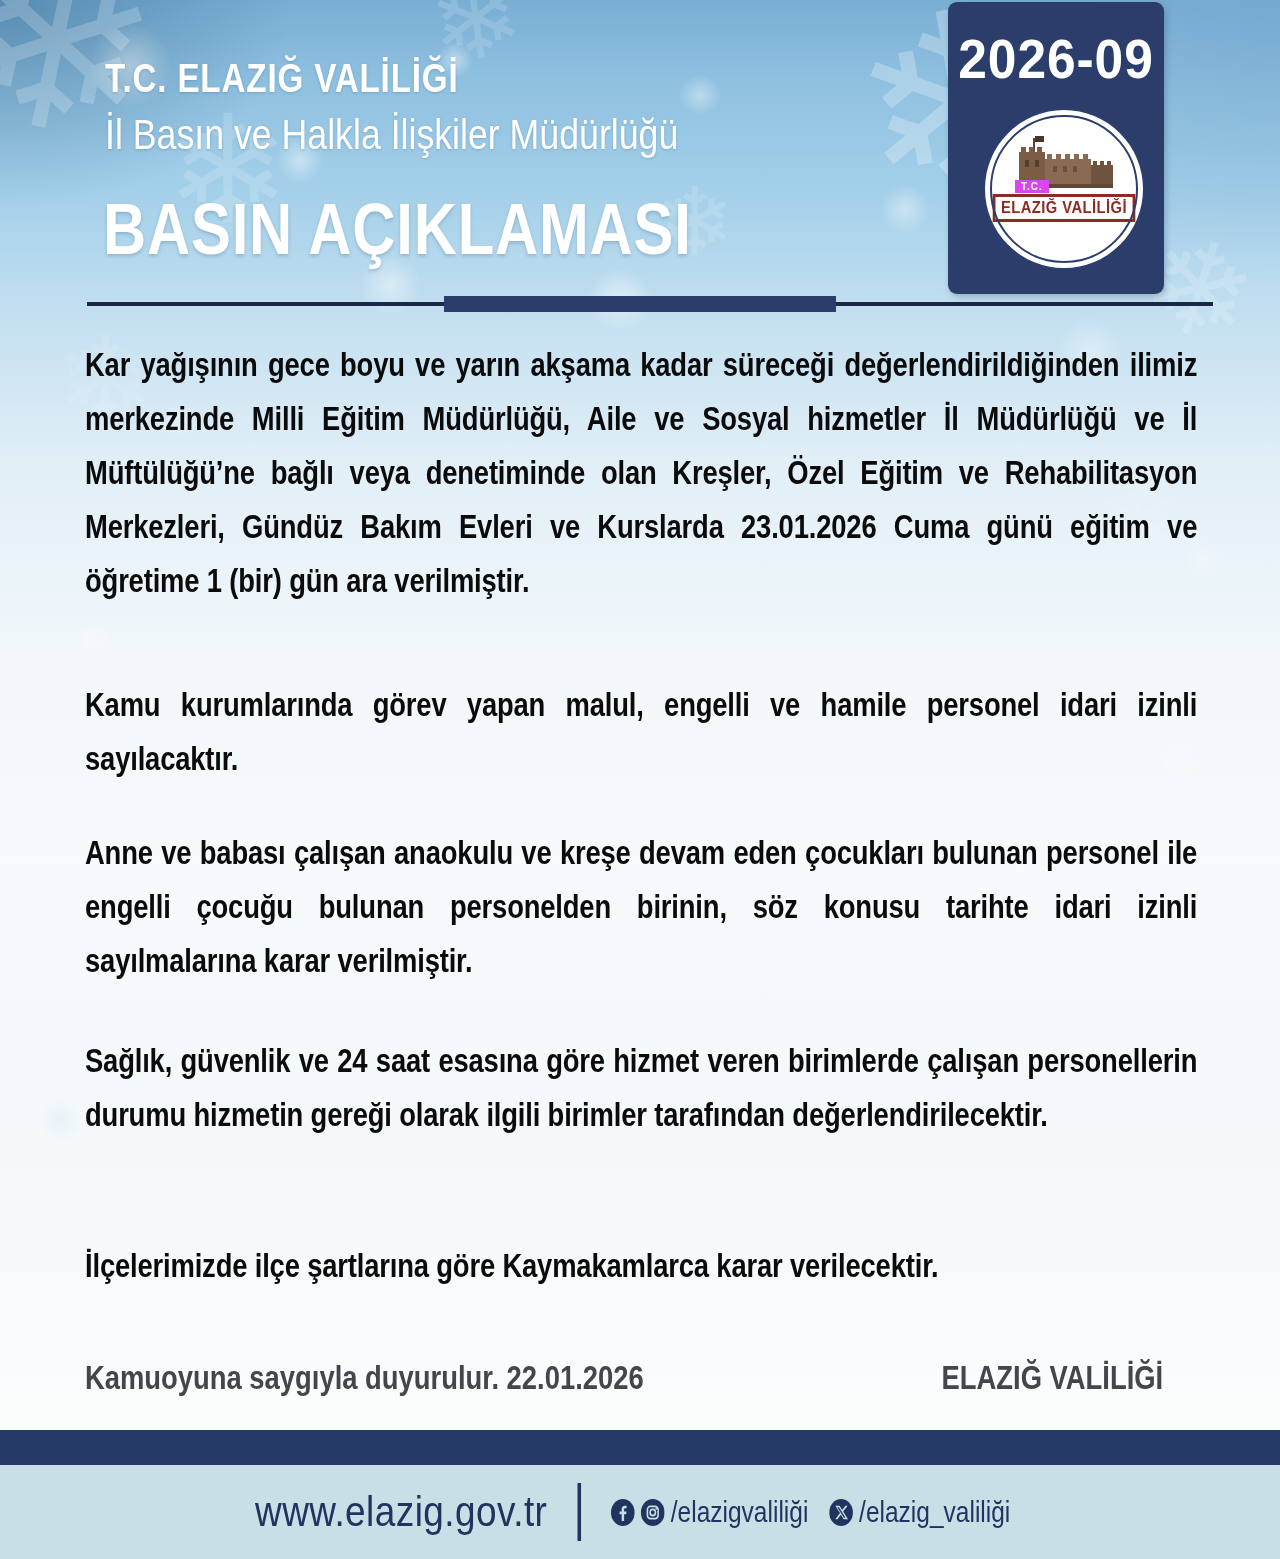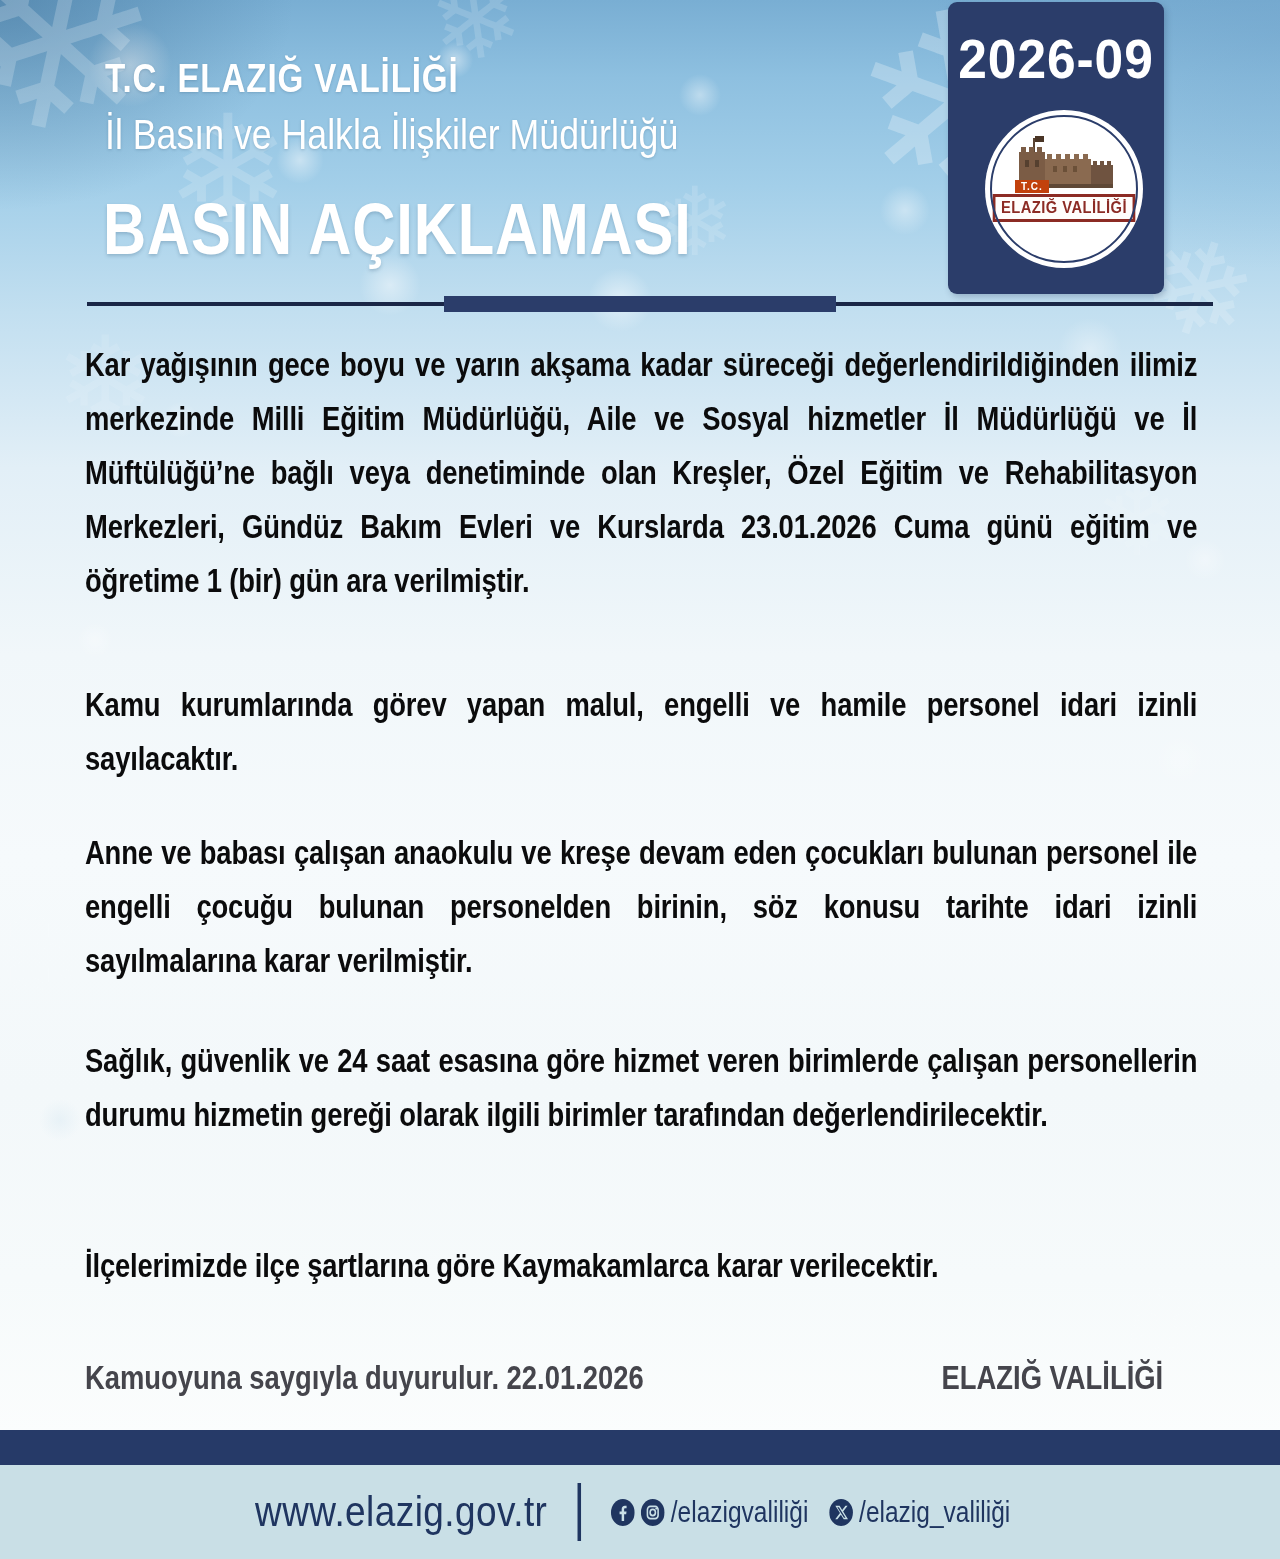--- a/index.html
+++ b/index.html
@@ -46,21 +46,21 @@
   
   .badge{position:absolute;left:948px;top:2px;width:216px;height:292px;background:#2b3d6a;border-radius:9px;box-shadow:2px 3px 6px rgba(30,50,90,.25);}
   .badge-number{
     position:absolute;left:0;top:24px;width:100%;text-align:center;color:#fff;
     font-weight:800;font-size:56px;letter-spacing:1px;transform:scaleX(.92);transform-origin:50% 0;
   }
   .logo-circle{position:absolute;left:37px;top:108px;width:158px;height:158px;background:#fff;border-radius:50%;}
   .logo-circle::after{content:"";position:absolute;left:5px;top:5px;right:5px;bottom:5px;border:2px solid #2b3d6a;border-radius:50%;}
   .castle{position:absolute;left:22px;top:22px;}
   .logo-tc{
-    position:absolute;left:30px;top:70px;background:#c2410c;color:#fff;font-weight:700;font-size:10px;
+    position:absolute;left:30px;top:70px;background:#d946ef;color:#fff;font-weight:700;font-size:10px;
     padding:1px 6px;letter-spacing:1px;
   }
   .logo-label{
     position:absolute;left:50%;top:84px;transform:translateX(-50%) scaleX(.92);
     background:#fffdfb;border:3px solid #8c2b24;color:#8c2b24;font-weight:800;font-size:16px;
     padding:2px 6px;white-space:nowrap;letter-spacing:0.5px;
   }
   
   .para{
     position:absolute;left:85px;width:1340px;transform:scaleX(.83);transform-origin:0 0;

